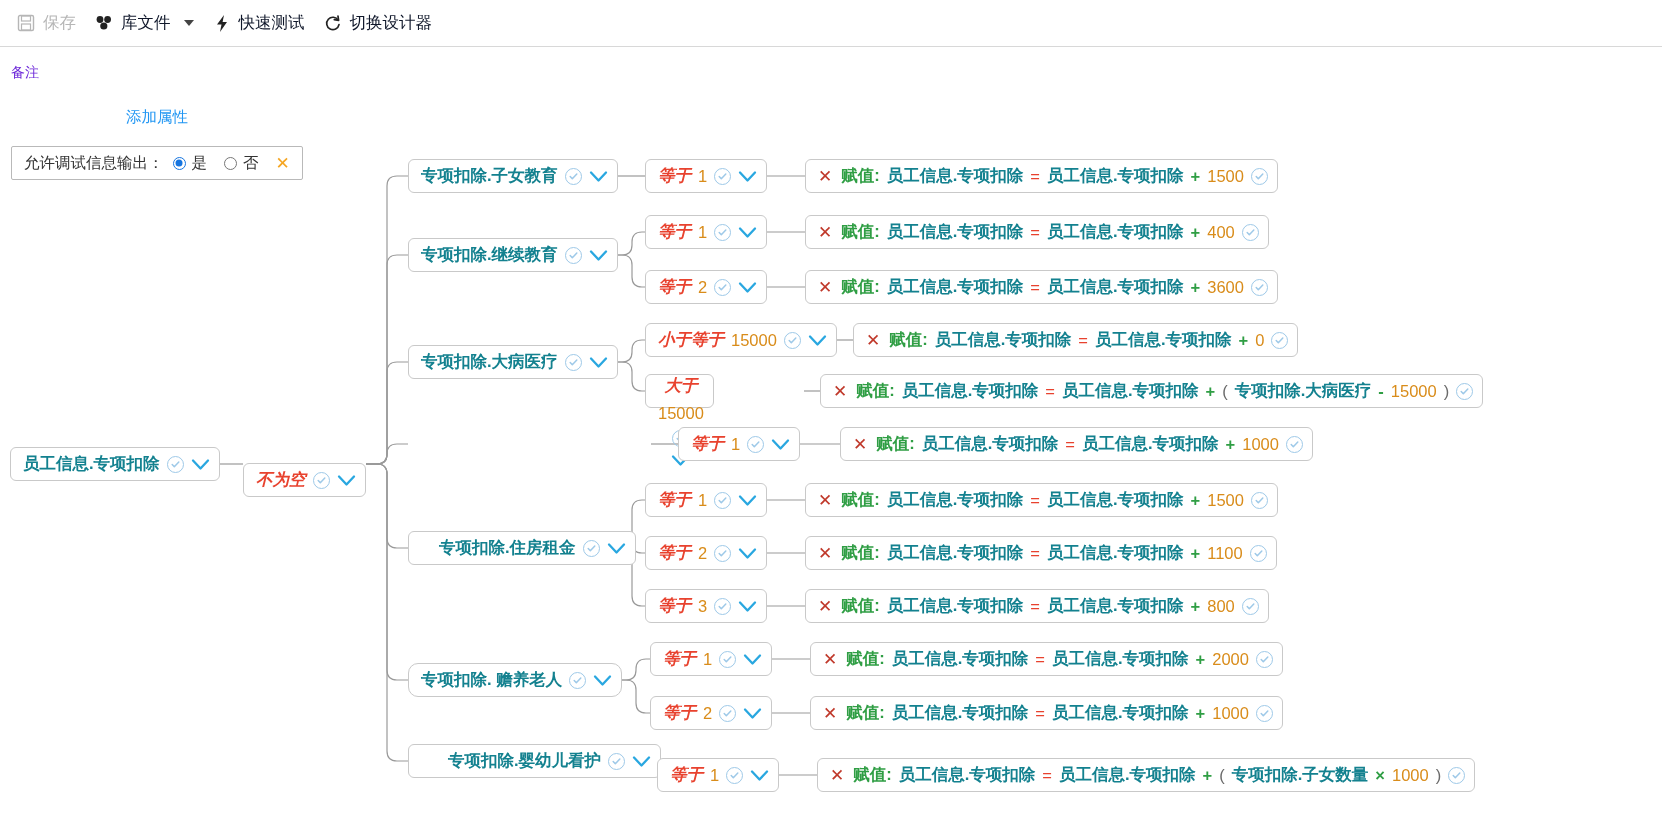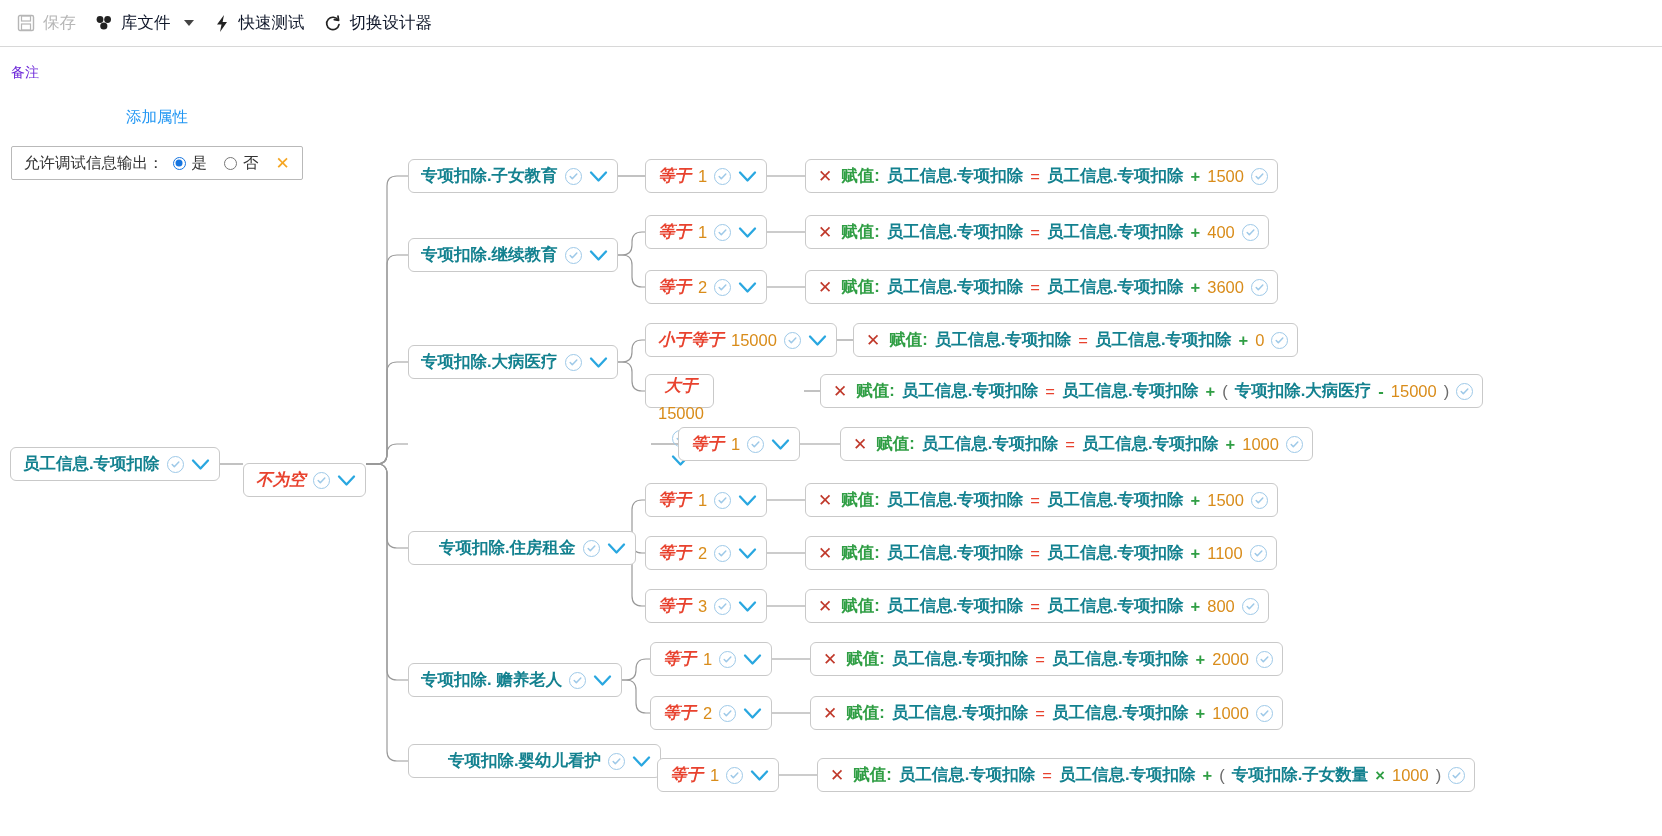--- a/index.html
+++ b/index.html
@@ -293,21 +293,21 @@
         <svg width="11" height="11" viewBox="0 0 11 11">
           <path d="M2.2 5.6 L4.3 7.8 L8.8 3.1" fill="none" stroke="#9ec9e8" stroke-width="1.5" stroke-linecap="round" stroke-linejoin="round"></path>
         </svg>
       </span>
       <span class="ic-caret">
         <svg width="19" height="13" viewBox="0 0 19 13">
           <path d="M2 2.5 L9.5 10.5 L17 2.5" fill="none" stroke="#29a7e0" stroke-width="2.3" stroke-linecap="round" stroke-linejoin="round"></path>
         </svg>
       </span>
     </div>
-    <div class="node" style="left: 408px; top: 513px;">
+    <div class="node" style="left: 408px; top: 513px; border-radius: 10px;">
       <span class="t-field">专项扣除. 赡养老人</span>
       <span class="ic-check">
         <svg width="11" height="11" viewBox="0 0 11 11">
           <path d="M2.2 5.6 L4.3 7.8 L8.8 3.1" fill="none" stroke="#9ec9e8" stroke-width="1.5" stroke-linecap="round" stroke-linejoin="round"></path>
         </svg>
       </span>
       <span class="ic-caret">
         <svg width="19" height="13" viewBox="0 0 19 13">
           <path d="M2 2.5 L9.5 10.5 L17 2.5" fill="none" stroke="#29a7e0" stroke-width="2.3" stroke-linecap="round" stroke-linejoin="round"></path>
         </svg>

